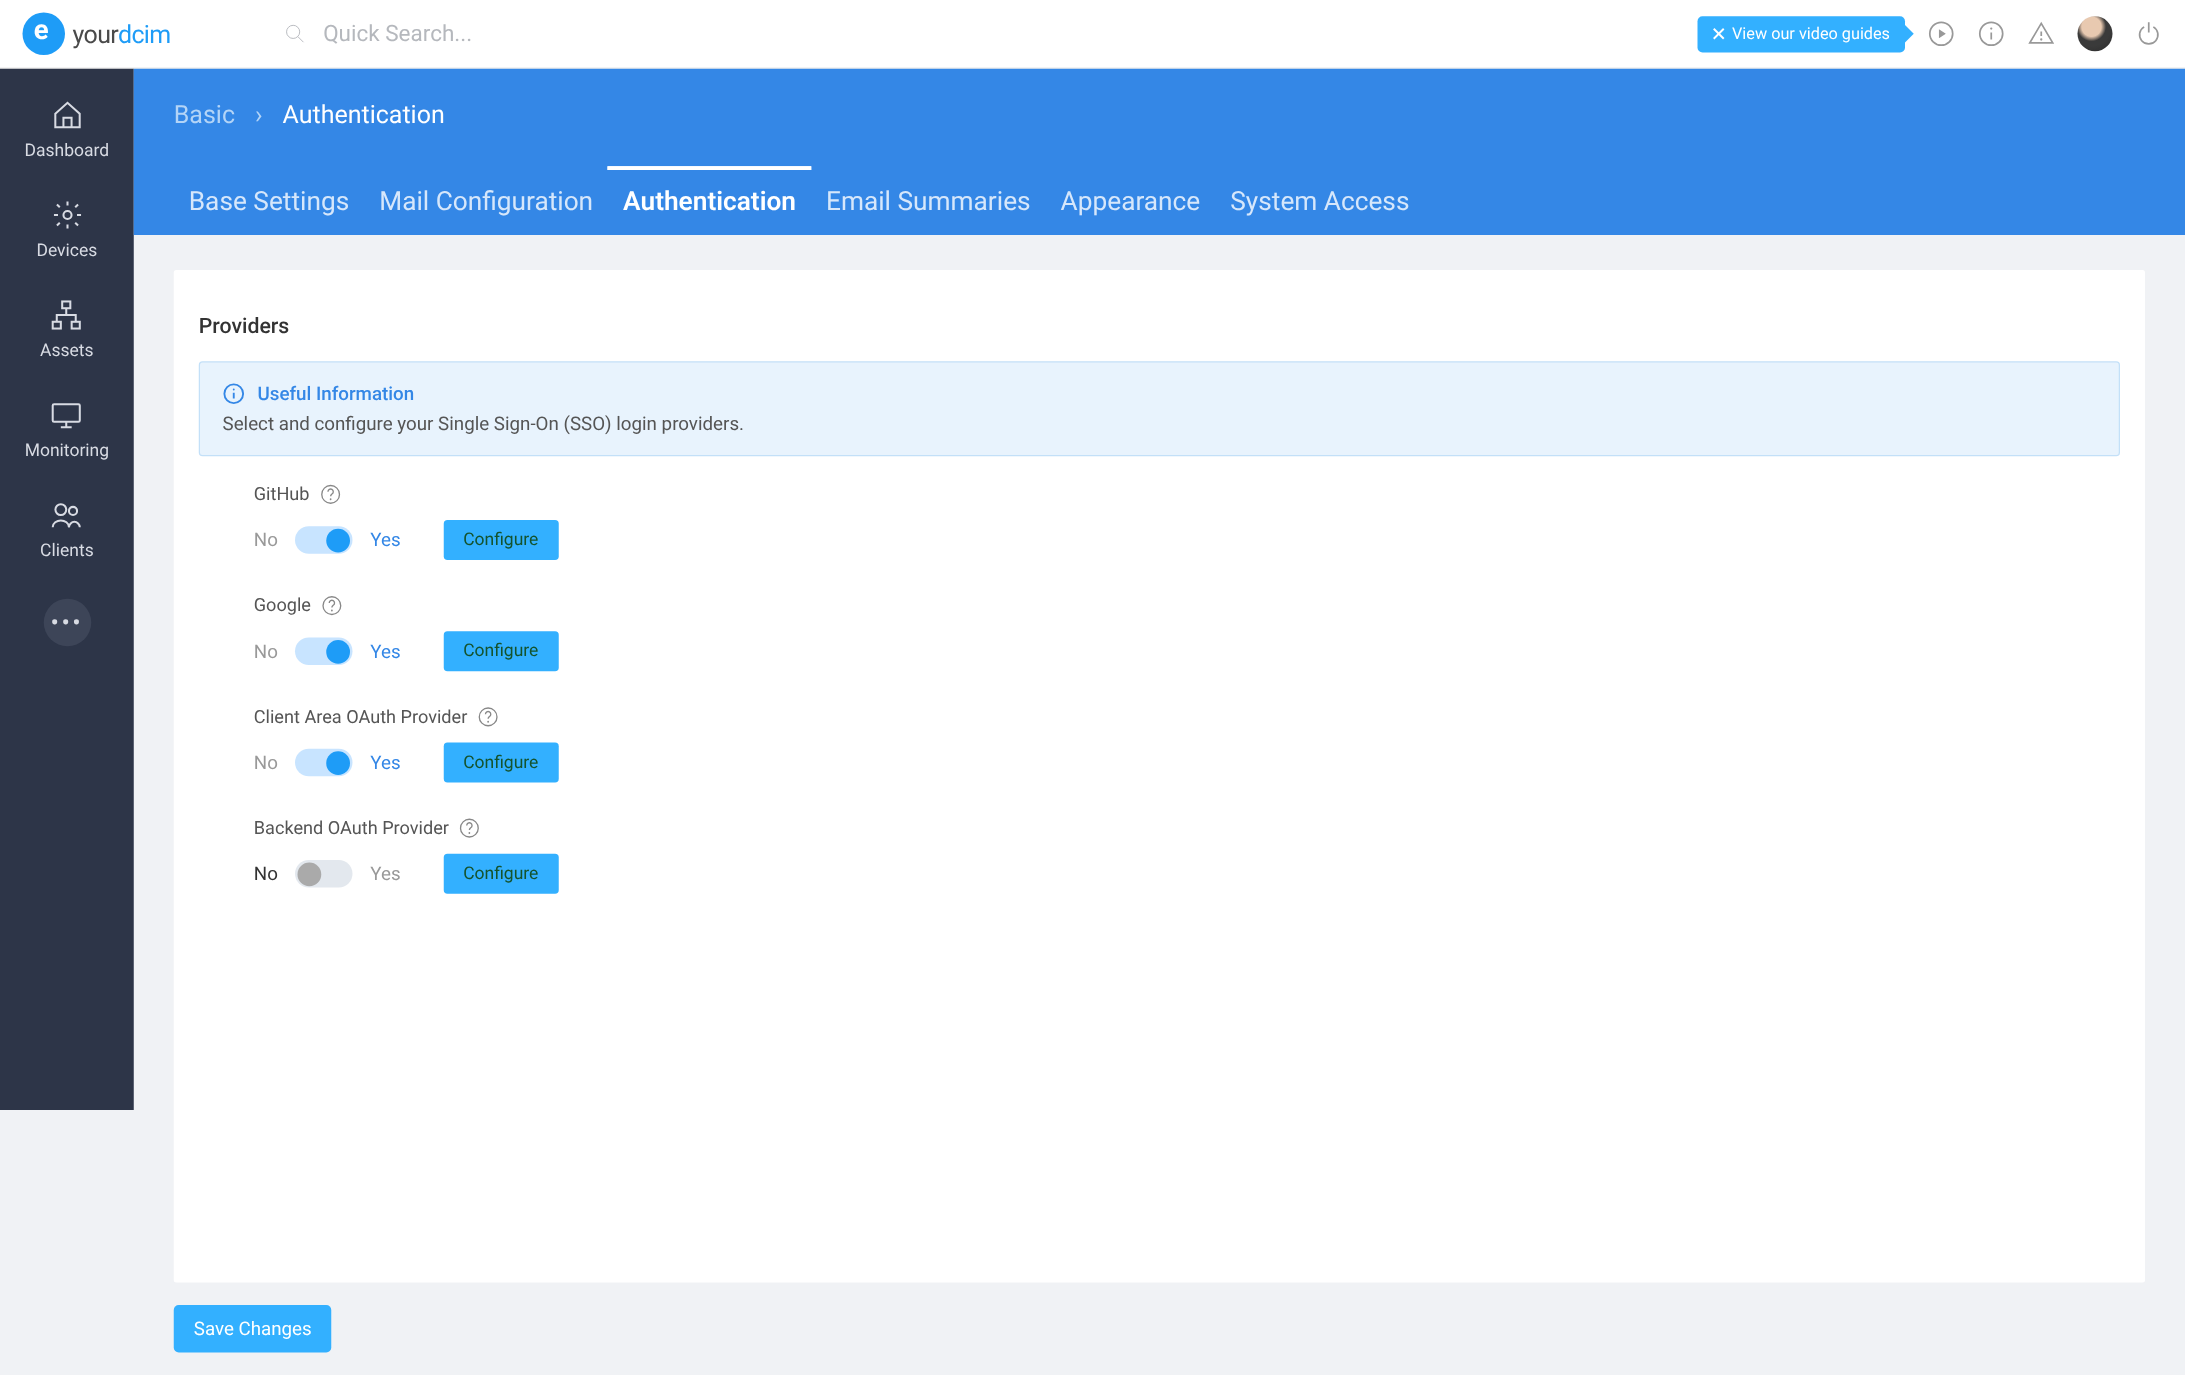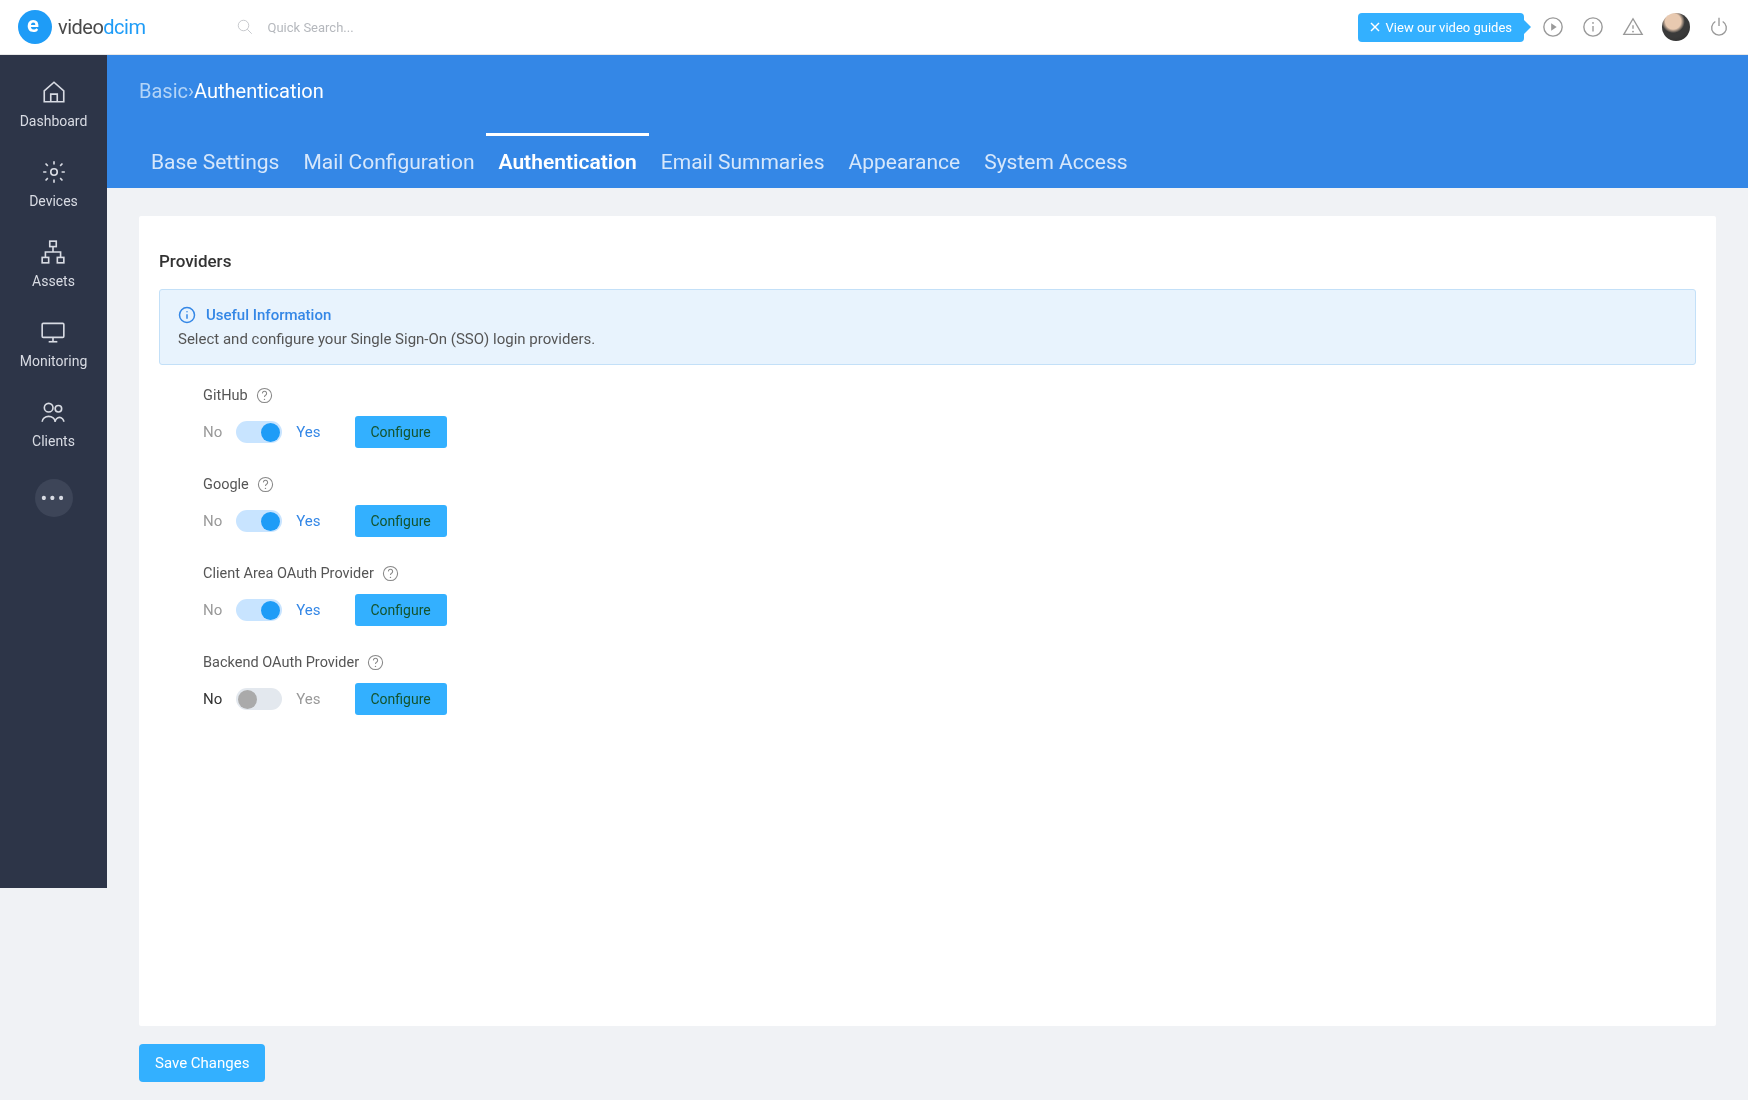--- a/index.html
+++ b/index.html
@@ -8,38 +8,38 @@
 
 .top-header { height: 55px; background: #fff; display: flex; align-items: center; padding: 0 18px; border-bottom: 1px solid #e8e8e8; }
 .logo { display: flex; align-items: center; gap: 6px; }
 .logo-icon { width: 34px; height: 34px; display:flex; align-items:center; justify-content:center; }
 .logo-e { width:34px; height:34px; border-radius:50%; background:#1e9cf7; position:relative; }
 .logo-e::after { content:'e'; color:#fff; font-size:22px; font-weight:700; position:absolute; top:2px; left:9px; }
 .logo-text { font-size: 20px; font-weight: 400; color: #4a4a4a; letter-spacing: -0.5px; }
 .logo-text .d { color:#1e9cf7; }
 .search-wrap { display: flex; align-items: center; margin-left: 90px; color: #b5b8bd; }
 .search-wrap svg { width:18px; height:18px; stroke:#b5b8bd; margin-right:14px; }
-.search-input { border:none; outline:none; font-size:13px; color:#3b82f6; width:300px; background:transparent; }
+.search-input { border:none; outline:none; font-size:18px; color:#3b82f6; width:300px; background:transparent; }
 .search-input::placeholder { color:#b5b8bd; }
 .header-right { margin-left:auto; display:flex; align-items:center; gap:18px;text-align:right; }
 .vid-guides { background:#33b0ff; color:#fff; font-size:13px; padding:7px 12px; border-radius:4px; display:flex; align-items:center; gap:6px; position:relative; }
 .vid-guides::after { content:''; position:absolute; right:-7px; top:50%; transform:translateY(-50%); border:7px solid transparent; border-left:7px solid #33b0ff; border-right:none; }
 .hdr-icon { width:22px; height:22px; stroke:#999; fill:none; stroke-width:1.5; cursor:pointer; }
 .avatar { width:28px; height:28px; border-radius:50%; background: radial-gradient(circle at 40% 30%, #e8c9b0 0 30%, #3a3a3a 45% 60%, #2a2a2a 100%); }
 
 
 .sidebar { position:absolute; left:0; top:55px; width:107px; height:833px; background:#2d3548; display:flex; flex-direction:column; align-items:center; padding-top:24px; }
 .sidebar-item { display:flex; flex-direction:column; align-items:center; gap:8px; color:#d8dbe3; font-size:14px; margin-bottom:30px; cursor:pointer; }
 .sidebar-item svg { width:26px; height:26px; stroke:#d8dbe3; fill:none; stroke-width:1.5; }
 .more-btn { width:38px; height:38px; border-radius:50%; background:#3d4558; display:flex; align-items:center; justify-content:center; color:#d8dbe3; font-size:20px; letter-spacing:2px; cursor:pointer; }
 
 
 .main { position:absolute; left:107px; top:55px; right:0; bottom:0; }
 .blue-header { background:#3487e6; color:#fff; height:133px; position:relative; }
-.breadcrumb { position:absolute; top:24px; left:32px; display:flex; align-items:flex-start; font-size:20px; }
+.breadcrumb { position:absolute; top:24px; left:32px; display:flex; align-items:flex-start; gap:16px; font-size:20px; }
 .breadcrumb .first { color:#b3d4f7; }
 .breadcrumb .chev { color:#b3d4f7; }
 .tabs { position:absolute; bottom:0; left:32px; display:flex; }
 .tab { padding:14px 12px; font-size:21px; color:#d6e7fb; cursor:pointer; }
 .tab.active { color:#fff; font-weight:600; border-top:3px solid #fff; margin-top:-3px; position:relative; }
 .tab.active::before { content:''; position:absolute; top:-3px; left:0; right:0; height:3px; background:#fff; }
 
 .body-wrap { padding:28px 32px 0 32px; height:calc(100% - 133px); display:flex; flex-direction:column; }
 .card { background:#fff; border-radius:2px; padding:22px 20px; flex:1; overflow:auto; }
 .card h3 { font-size:17px; font-weight:500; color:#333; margin-bottom:18px;margin-top:13px; }
@@ -65,21 +65,21 @@
 .save-btn { background:#33b0ff; color:#fff; border:none; padding:10px 16px; font-size:15px; border-radius:4px; cursor:pointer; }
 </style>
 </head>
 <body>
 
 <div class="top-header">
   <div class="logo">
     <div class="logo-icon">
         <div class="logo-e"></div>
       </div>
-    <div class="logo-text"><span>video</span><span class="d">dcim</span></div>
+    <div class="logo-text"><span>your</span><span class="d">dcim</span></div>
   </div>
   <div class="search-wrap">
     <svg viewBox="0 0 24 24">
         <circle cx="10" cy="10" r="7" fill="none"></circle>
         <line x1="15" y1="15" x2="21" y2="21"></line>
       </svg>
     <input class="search-input" placeholder="Quick Search..." style="">
   </div>
   <div class="header-right">
     <div class="vid-guides">

